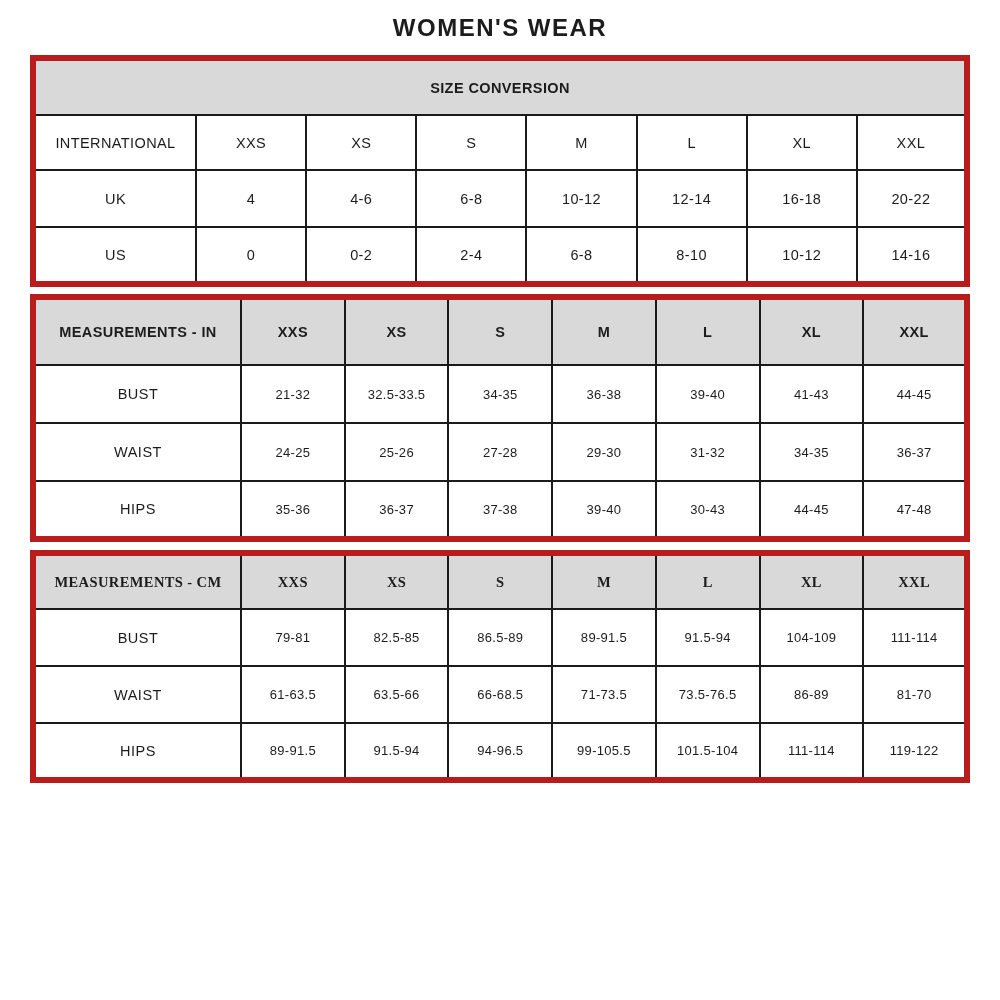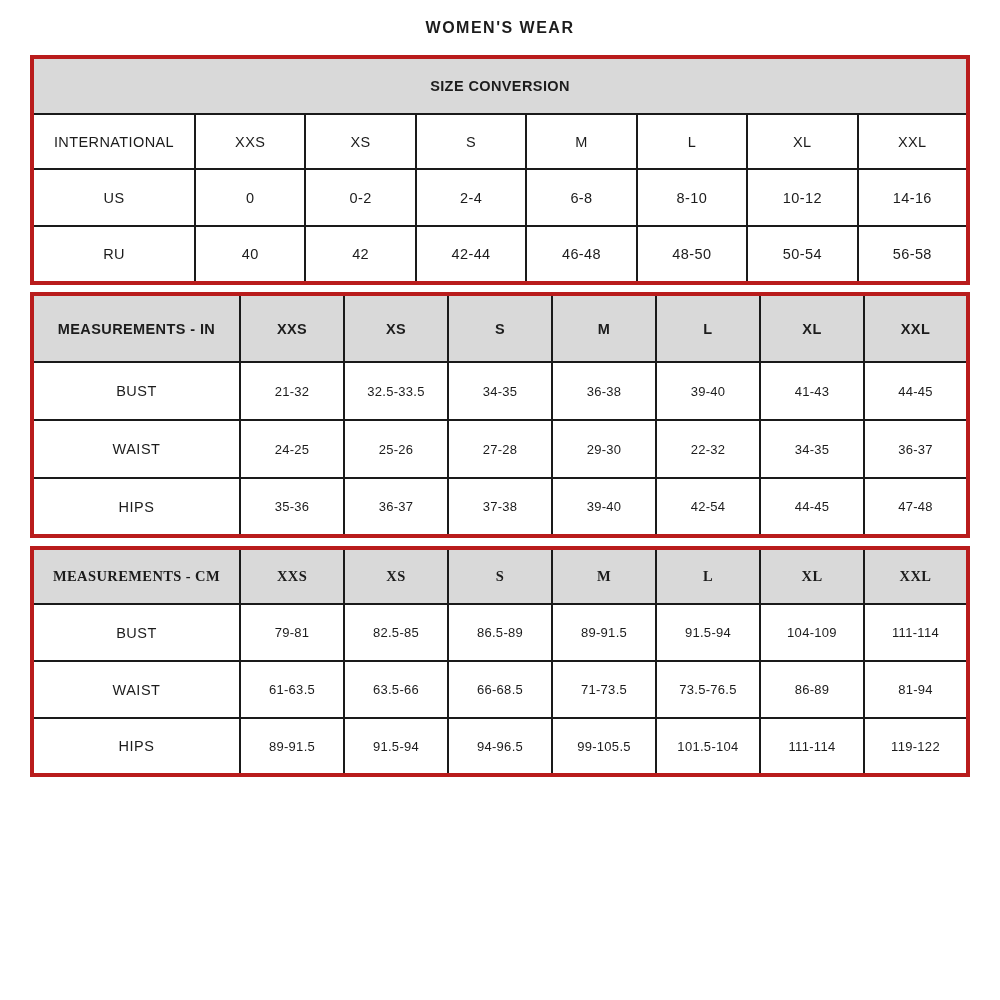--- a/index.html
+++ b/index.html
@@ -6,26 +6,26 @@
   html, body { margin: 0; padding: 0; }
   body {
     width: 1000px; height: 1000px;
     background: #ffffff;
     font-family: "Liberation Sans", sans-serif;
     color: #1c1c1c;
   }
   .title {
     height: 55px;
     display: flex; align-items: center; justify-content: center;
-    font-size: 16px; font-weight: bold; letter-spacing: 1.5px;
+    font-size: 24px; font-weight: bold; letter-spacing: 1.5px;
   }
   table {
     width: 940px; margin: 0 auto;
     border-collapse: collapse; table-layout: fixed;
-    border: 4px solid #b91c1c;
+    border: 6px solid #b91c1c;
   }
   th, td {
     border: 2px solid #1a1a1a;
     text-align: center; vertical-align: middle;
     padding: 0;
   }
   .band {
     background: #d9d9d9;
     height: 53px;
     font-size: 15px; font-weight: bold; letter-spacing: 0.6px;
@@ -62,38 +62,38 @@
       <td>INTERNATIONAL</td>
       <td>XXS</td>
       <td>XS</td>
       <td>S</td>
       <td>M</td>
       <td>L</td>
       <td>XL</td>
       <td>XXL</td>
     </tr>
     <tr>
+      <td>UK</td>
+      <td>4</td>
+      <td>4-6</td>
+      <td>6-8</td>
+      <td>10-12</td>
+      <td>12-14</td>
+      <td>16-18</td>
+      <td>20-22</td>
+    </tr>
+    <tr>
       <td>US</td>
       <td>0</td>
       <td>0-2</td>
       <td>2-4</td>
       <td>6-8</td>
       <td>8-10</td>
       <td>10-12</td>
       <td>14-16</td>
-    </tr>
-    <tr>
-      <td>RU</td>
-      <td>40</td>
-      <td>42</td>
-      <td>42-44</td>
-      <td>46-48</td>
-      <td>48-50</td>
-      <td>50-54</td>
-      <td>56-58</td>
     </tr>
   </tbody>
 </table>
 
 <div class="gap7"></div>
 
 <table class="mt">
   <colgroup>
       <col style="width:208px">
       <col span="7">
@@ -118,31 +118,31 @@
       <td>39-40</td>
       <td>41-43</td>
       <td>44-45</td>
     </tr>
     <tr>
       <td class="lbl">WAIST</td>
       <td>24-25</td>
       <td>25-26</td>
       <td>27-28</td>
       <td>29-30</td>
-      <td>22-32</td>
+      <td>31-32</td>
       <td>34-35</td>
       <td>36-37</td>
     </tr>
     <tr>
       <td class="lbl">HIPS</td>
       <td>35-36</td>
       <td>36-37</td>
       <td>37-38</td>
       <td>39-40</td>
-      <td>42-54</td>
+      <td>30-43</td>
       <td>44-45</td>
       <td>47-48</td>
     </tr>
   </tbody>
 </table>
 
 <div class="gap8"></div>
 
 <table class="mt mt3">
   <colgroup>
@@ -171,21 +171,21 @@
       <td>111-114</td>
     </tr>
     <tr>
       <td class="lbl">WAIST</td>
       <td>61-63.5</td>
       <td>63.5-66</td>
       <td>66-68.5</td>
       <td>71-73.5</td>
       <td>73.5-76.5</td>
       <td>86-89</td>
-      <td>81-94</td>
+      <td>81-70</td>
     </tr>
     <tr>
       <td class="lbl">HIPS</td>
       <td>89-91.5</td>
       <td>91.5-94</td>
       <td>94-96.5</td>
       <td>99-105.5</td>
       <td>101.5-104</td>
       <td>111-114</td>
       <td>119-122</td>

